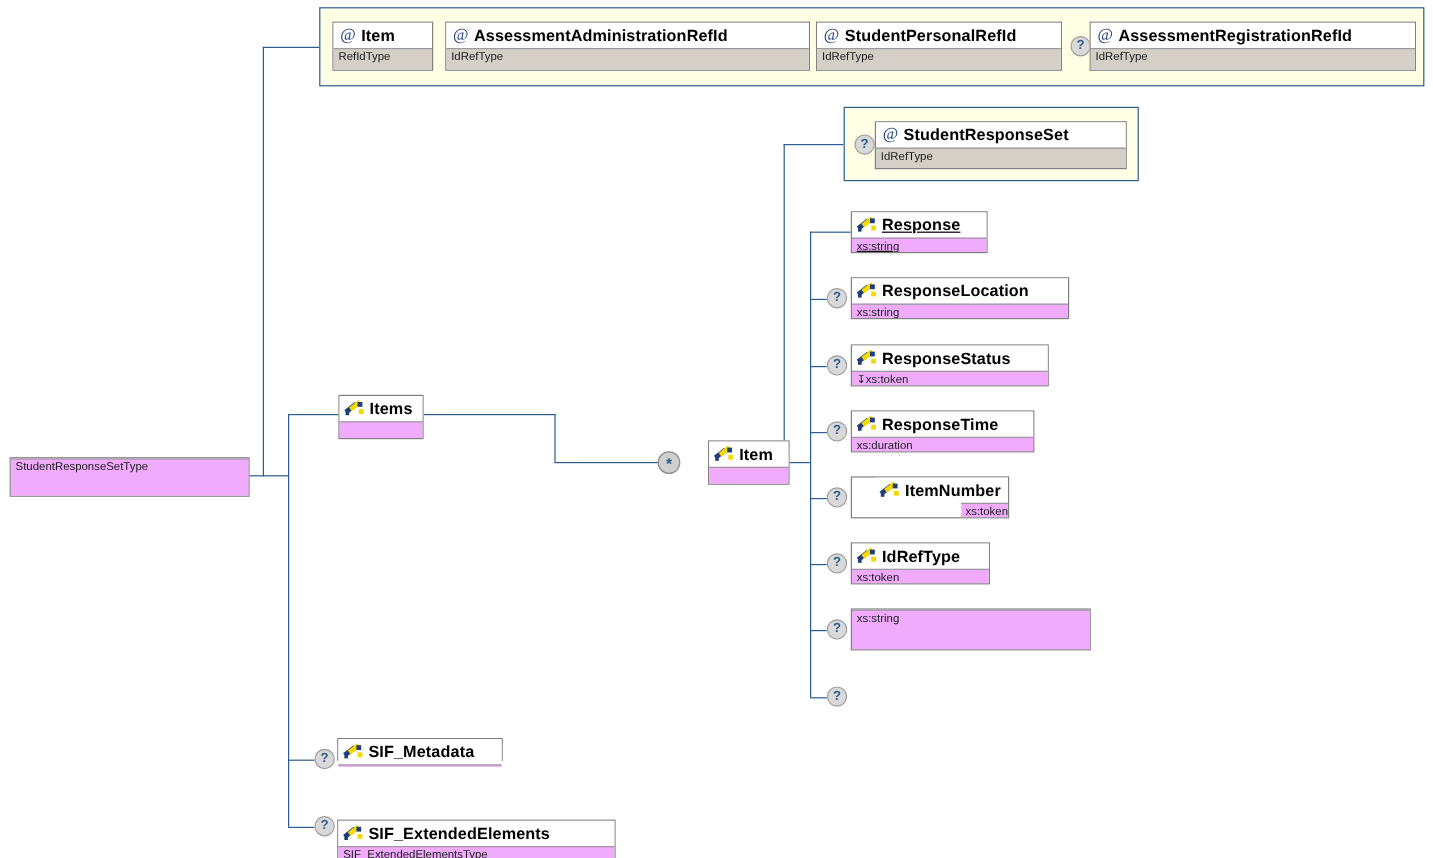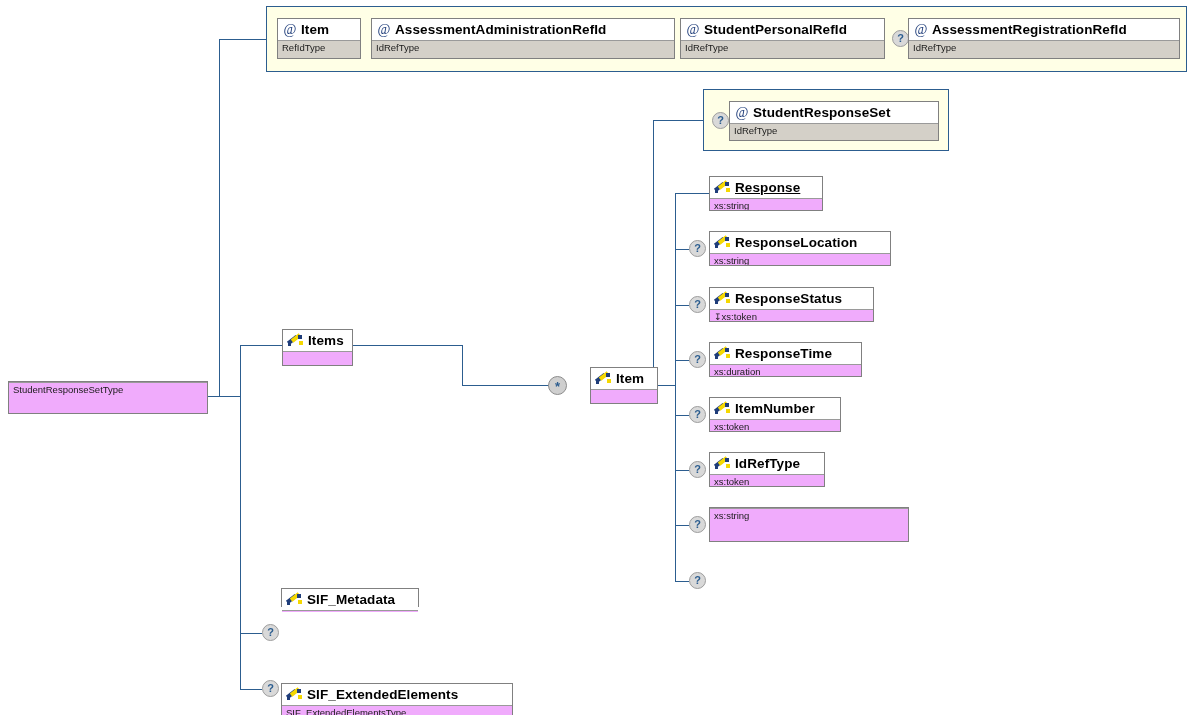--- a/index.html
+++ b/index.html
@@ -330,21 +330,21 @@
           <i class="b2"></i>
           <i class="y2"></i>
           <i class="b3"></i>
         </span>
       <span class="label">ResponseTime</span>
     </div>
     <div class="typebar">xs:duration</div>
   </div>
 
   <div class="qmark" style="left:689px; top:406px;">?</div>
-  <div class="node" style="left:709px; top:397px; width:132px; height:35px;">
+  <div class="node" style="left:709px; top:397px; width:132px; height:35px;align-items:flex-end;">
     <div class="title">
       <span class="ico">
           <i class="b1"></i>
           <i class="y1"></i>
           <i class="b2"></i>
           <i class="y2"></i>
           <i class="b3"></i>
         </span>
       <span class="label">ItemNumber</span>
     </div>
@@ -367,21 +367,21 @@
   </div>
 
   <div class="qmark" style="left:689px; top:516px;">?</div>
   <div class="node" style="left:709px; top:507px; width:200px; height:35px;">
     <div class="typebar">xs:string</div>
   </div>
 
   <div class="qmark" style="left:689px; top:572px;">?</div>
 
   <div class="qmark" style="left:262px; top:624px;">?</div>
-  <div class="node" style="left:281px; top:588px; width:138px; height:19px;">
+  <div class="node" style="left:281px; top:615px; width:138px; height:19px;">
     <div class="title">
       <span class="ico">
           <i class="b1"></i>
           <i class="y1"></i>
           <i class="b2"></i>
           <i class="y2"></i>
           <i class="b3"></i>
         </span>
       <span class="label">SIF_Metadata</span>
     </div>

